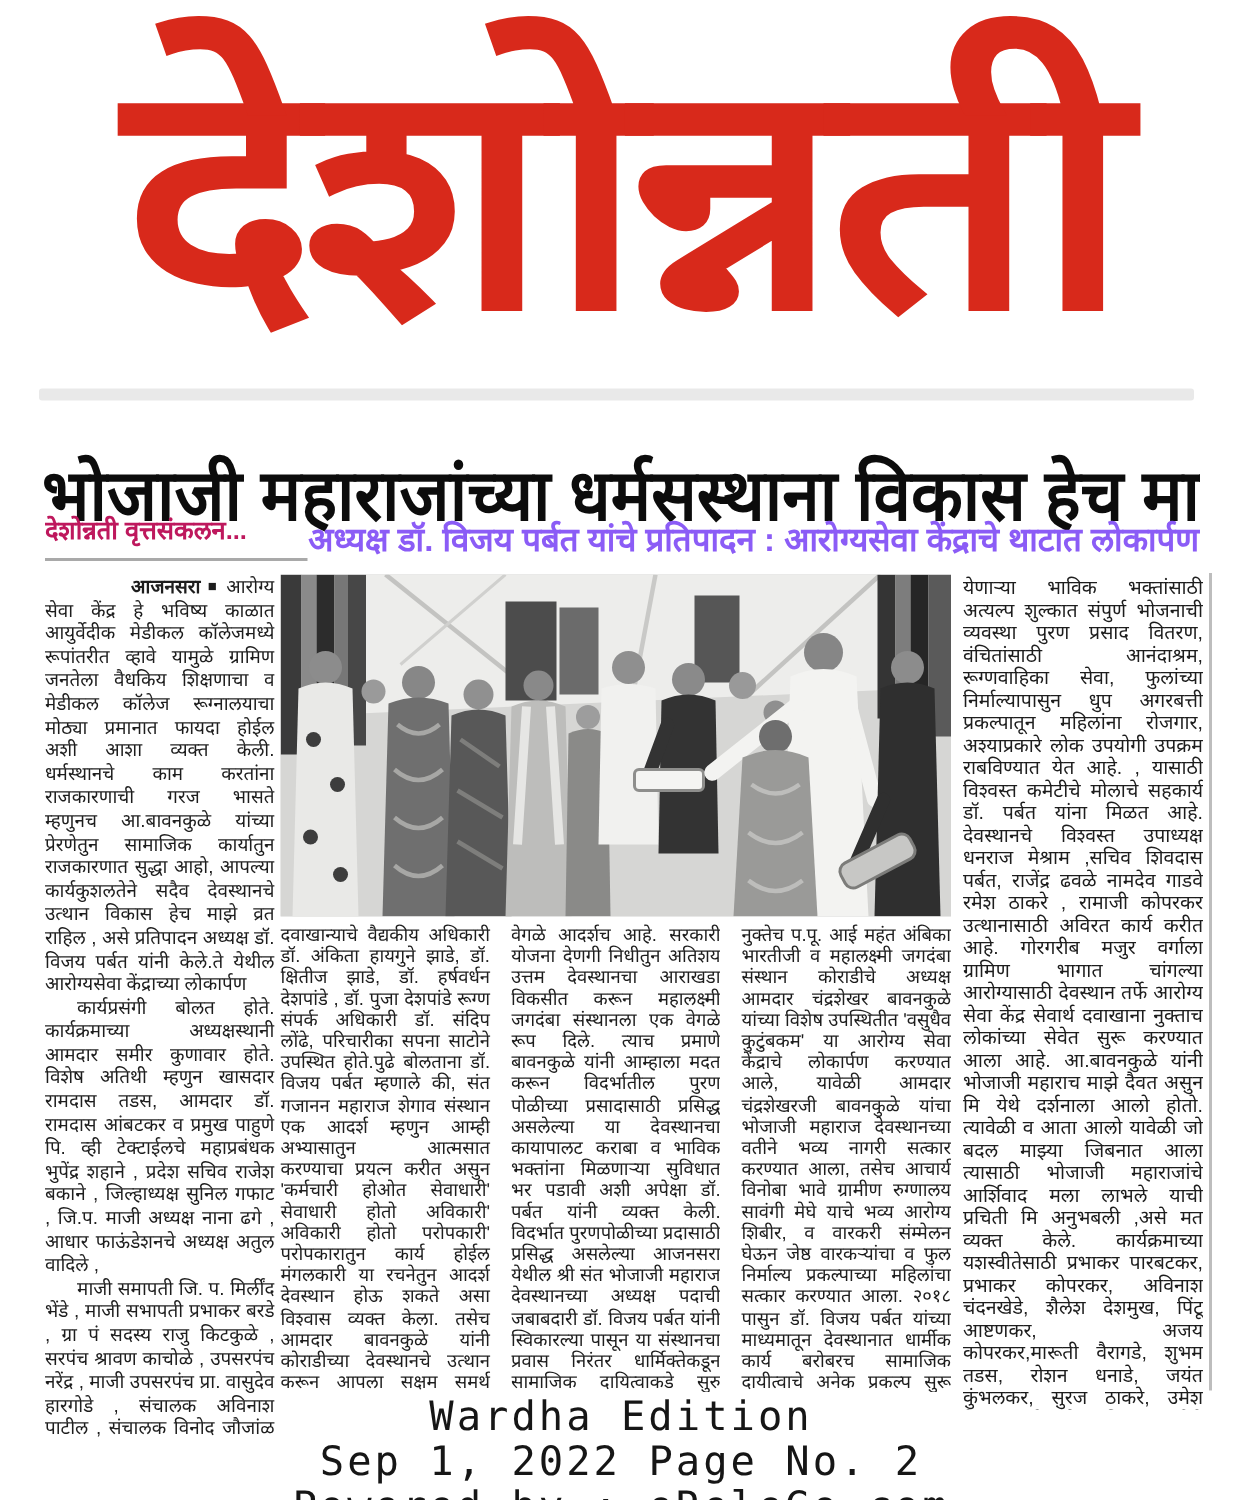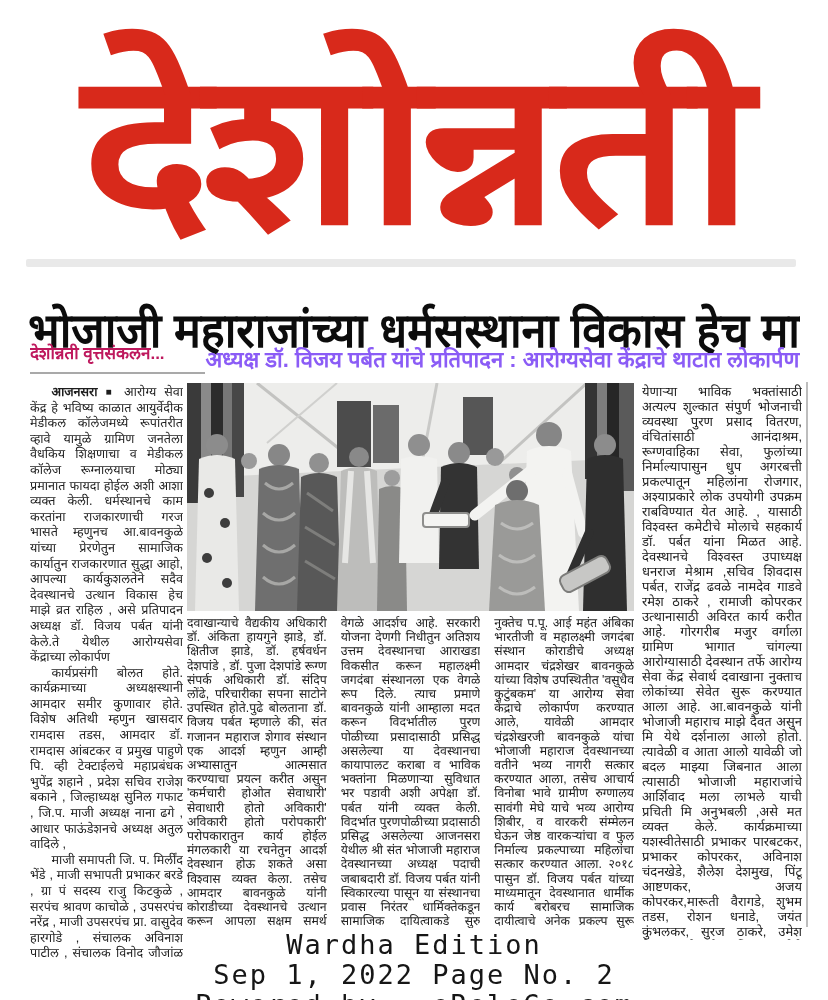--- a/index.html
+++ b/index.html
@@ -2,21 +2,21 @@
 <html lang="mr"><head>
 <meta charset="utf-8">
 <style>
   html,body{margin:0;padding:0;background:#ffffff;}
   .page{
     position:relative;width:828px;height:1000px;background:#ffffff;
     overflow:hidden;font-family:"Liberation Sans","DejaVu Sans",sans-serif;color:#1d1d1d;
   }
   
   .masthead{
-    position:absolute;top:24px;left:0;width:828px;height:250px;
+    position:absolute;top:6px;left:0;width:828px;height:250px;
     overflow:hidden;display:flex;align-items:center;justify-content:center;
   }
   .masthead-title{
     font-size:212px;font-weight:800;line-height:240px;letter-spacing:-6px;
     transform:scaleX(1.14);transform-origin:center;white-space:nowrap;
   }
   .masthead-rule{
     position:absolute;top:259px;left:26px;width:770px;height:8px;
     background:#e9e9e9;border-radius:2px;
   }
@@ -55,21 +55,21 @@
     display:flex;gap:14px;font-size:12.3px;line-height:14.2px;
   }
   .center-cols .ccol{flex:1;overflow:hidden;}
   .col-right{
     position:absolute;left:642px;top:384px;width:160px;height:556px;
     overflow:hidden;font-size:13px;line-height:15px;
   }
   .vrule{
     position:absolute;left:806px;top:382px;width:2px;height:545px;background:#bdbdbd;
   }
-  .lead{font-weight:800;}
+  .lead{font-weight:800;margin-left:36px;}
   .bullet{font-size:10px;vertical-align:1px;}
   .credit{font-weight:800;}
   
   .footer{
     position:absolute;top:930px;left:0;width:828px;text-align:center;
     font-family:"DejaVu Sans Mono","Liberation Mono",monospace;
     font-size:27px;line-height:30px;color:#161616;letter-spacing:2px;
   }
 </style>
 </head>

